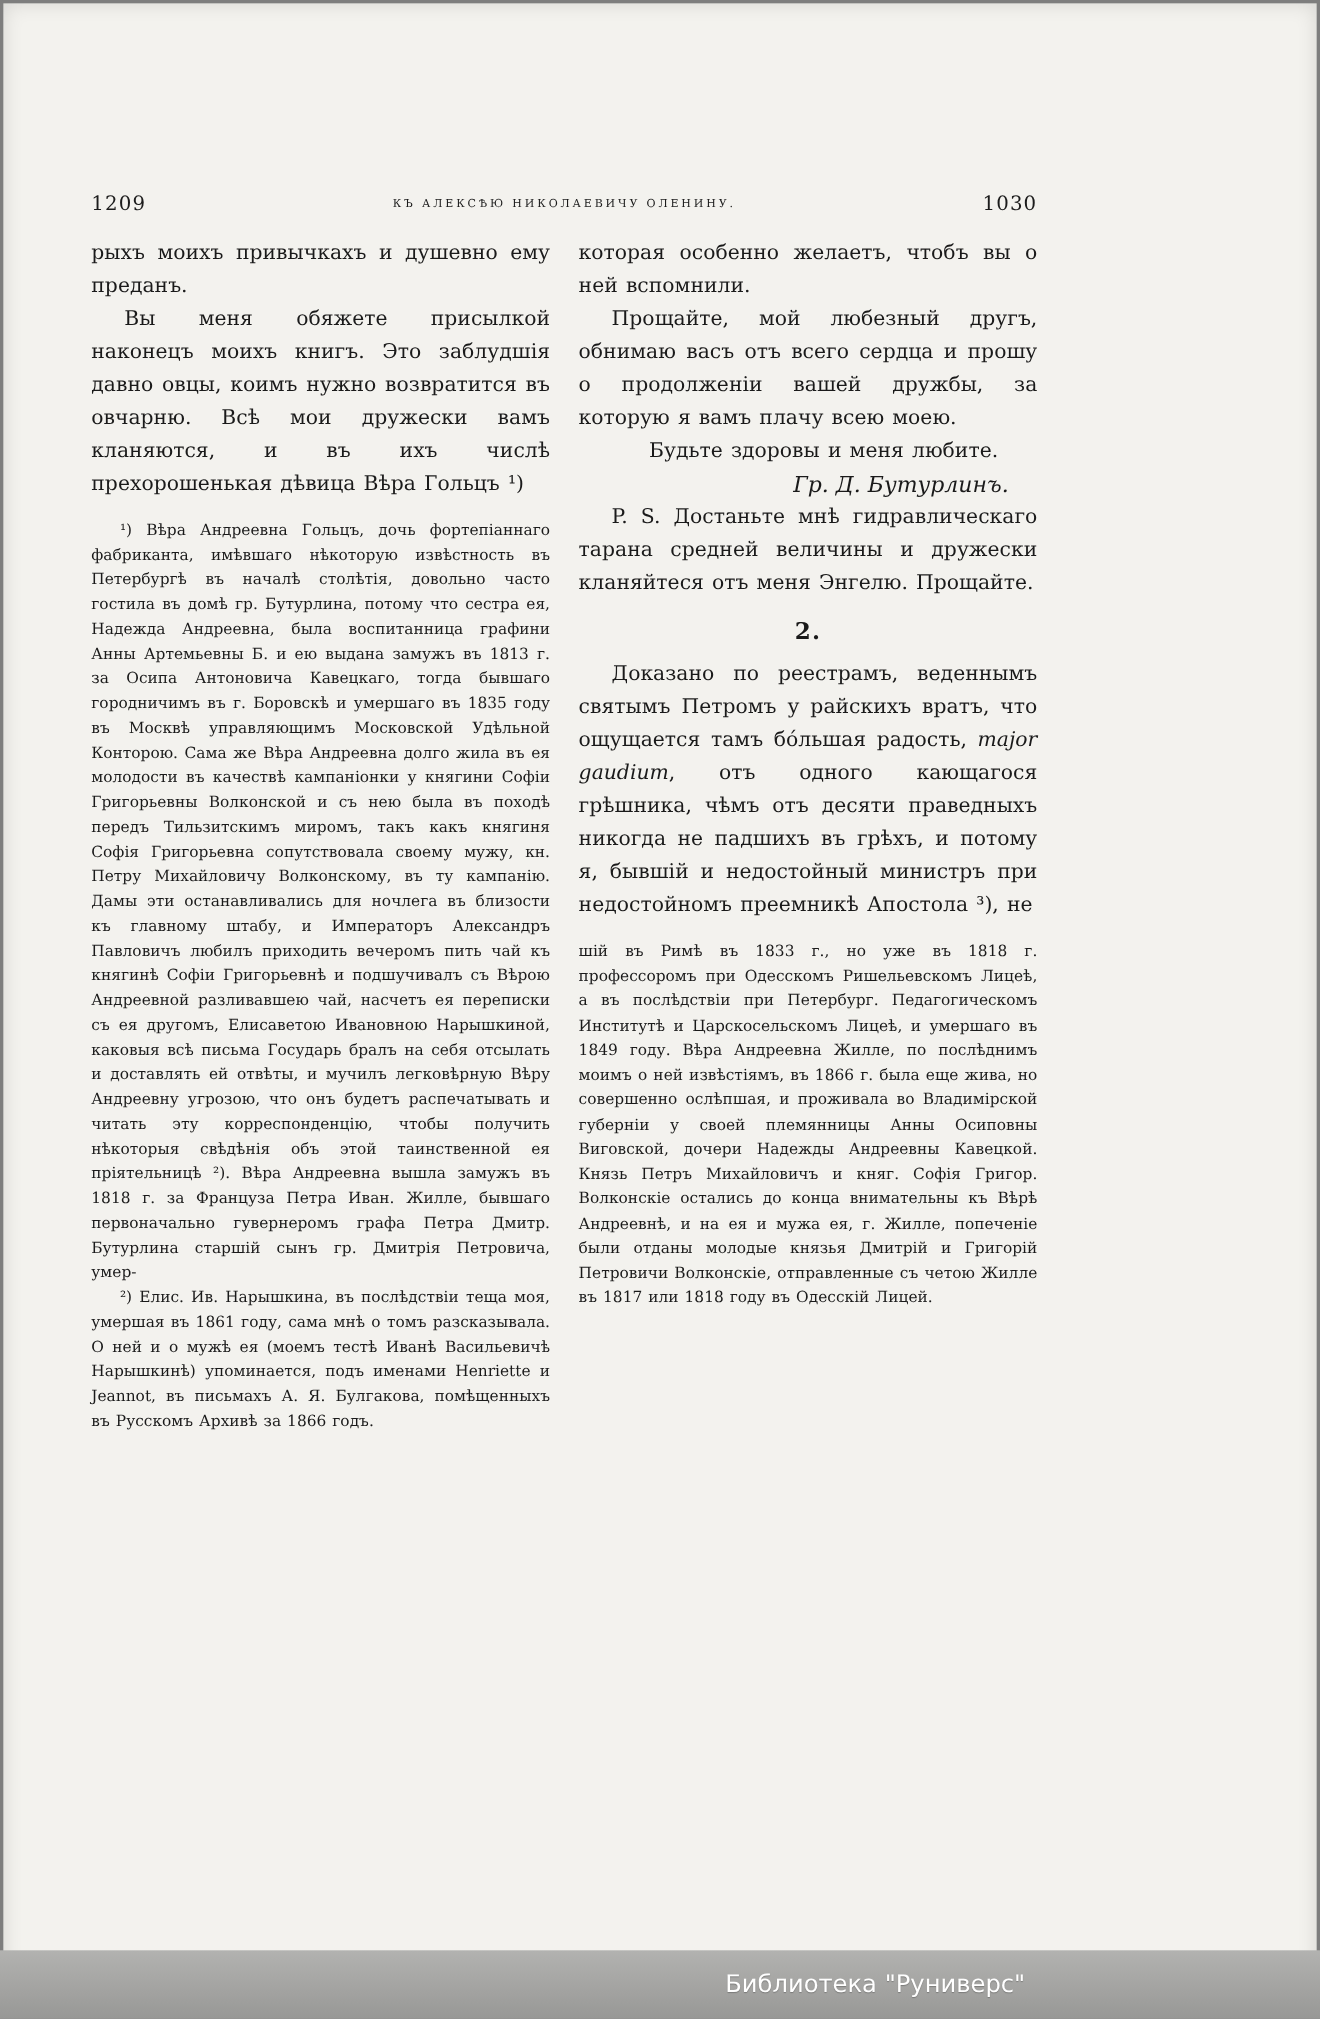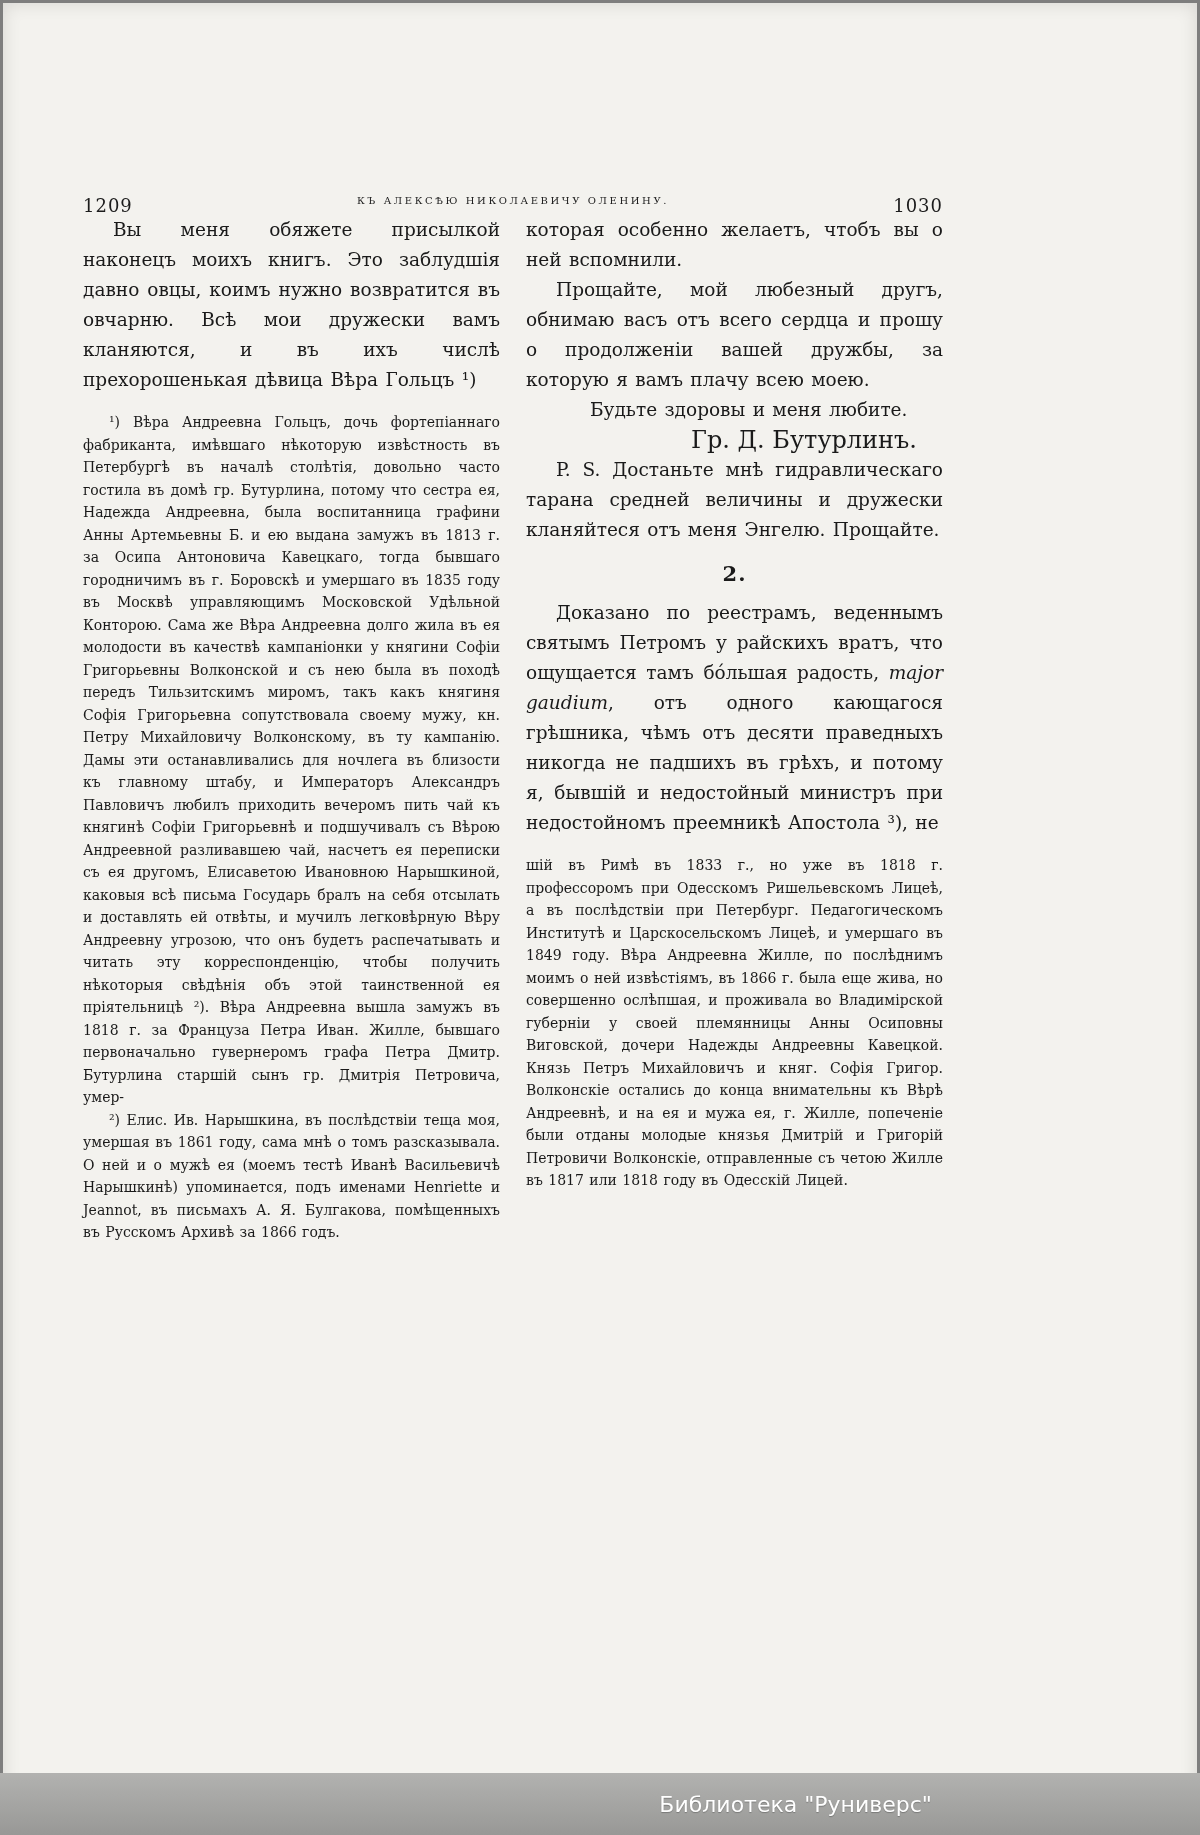--- a/index.html
+++ b/index.html
@@ -23,23 +23,22 @@
     height: 1829px;
     background: #f3f2ee;
     box-shadow: inset 0 0 18px rgba(0,0,0,0.12);
   }
   .header {
     position: absolute;
     left: 80px;
     top: 172px;
     width: 860px;
     display: flex;
-    align-items: flex-start;
+    align-items: center;
     color: #1c1c1c;
-    margin-top: 20px;
   }
   .pagenum {
     font-size: 18px;
     letter-spacing: 1px;
     width: 70px;
   }
   .pagenum.right { text-align: right; }
   .running-title {
     flex: 1;
     text-align: center;
@@ -65,24 +64,25 @@
   .main {
     font-size: 18.5px;
     line-height: 30px;
     text-align: justify;
     text-indent: 30px;
     word-spacing: 1.5px;
   }
   .no-indent { text-indent: 0; }
   .closing { text-indent: 64px; }
   .signature {
-    font-size: 24px;
+    font-size: 20px;
     line-height: 30px;
     text-align: right;
     padding-right: 26px;
+    font-style: italic;
   }
   .section-number {
     margin: 16px 0 12px 0;
     text-align: center;
     font-size: 21px;
     font-weight: bold;
     letter-spacing: 1px;
   }
   .footnotes { margin-top: 16px; }
   .fn {
@@ -123,20 +123,21 @@
 
     <div class="header">
       <span class="pagenum left">1209</span>
       <span class="running-title">КЪ АЛЕКСѢЮ НИКОЛАЕВИЧУ ОЛЕНИНУ.</span>
       <span class="pagenum right">1030</span>
     </div>
 
     <div class="columns">
 
       <div class="col">
+        <p class="main no-indent">рыхъ моихъ привычкахъ и душевно ему преданъ.</p>
         <p class="main">Вы меня обяжете присылкой наконецъ моихъ книгъ. Это заблудшія давно овцы, коимъ нужно возвратится въ овчарню. Всѣ мои дружески вамъ кланяются, и въ ихъ числѣ прехорошенькая дѣвица Вѣра Гольцъ ¹)</p>
         <div class="footnotes">
           <p class="fn">¹) Вѣра Андреевна Гольцъ, дочь фортепіаннаго фабриканта, имѣвшаго нѣкоторую извѣстность въ Петербургѣ въ началѣ столѣтія, довольно часто гостила въ домѣ гр. Бутурлина, потому что сестра ея, Надежда Андреевна, была воспитанница графини Анны Артемьевны Б. и ею выдана замужъ въ 1813 г. за Осипа Антоновича Кавецкаго, тогда бывшаго городничимъ въ г. Боровскѣ и умершаго въ 1835 году въ Москвѣ управляющимъ Московской Удѣльной Конторою. Сама же Вѣра Андреевна долго жила въ ея молодости въ качествѣ кампаніонки у княгини Софіи Григорьевны Волконской и съ нею была въ походѣ передъ Тильзитскимъ миромъ, такъ какъ княгиня Софія Григорьевна сопутствовала своему мужу, кн. Петру Михайловичу Волконскому, въ ту кампанію. Дамы эти останавливались для ночлега въ близости къ главному штабу, и Императоръ Александръ Павловичъ любилъ приходить вечеромъ пить чай къ княгинѣ Софіи Григорьевнѣ и подшучивалъ съ Вѣрою Андреевной разливавшею чай, насчетъ ея переписки съ ея другомъ, Елисаветою Ивановною Нарышкиной, каковыя всѣ письма Государь бралъ на себя отсылать и доставлять ей отвѣты, и мучилъ легковѣрную Вѣру Андреевну угрозою, что онъ будетъ распечатывать и читать эту корреспонденцію, чтобы получить нѣкоторыя свѣдѣнія объ этой таинственной ея пріятельницѣ ²). Вѣра Андреевна вышла замужъ въ 1818 г. за Француза Петра Иван. Жилле, бывшаго первоначально гувернеромъ графа Петра Дмитр. Бутурлина старшій сынъ гр. Дмитрія Петровича, умер-</p>
           <p class="fn">²) Елис. Ив. Нарышкина, въ послѣдствіи теща моя, умершая въ 1861 году, сама мнѣ о томъ разсказывала. О ней и о мужѣ ея (моемъ тестѣ Иванѣ Васильевичѣ Нарышкинѣ) упоминается, подъ именами Henriette и Jeannot, въ письмахъ А. Я. Булгакова, помѣщенныхъ въ Русскомъ Архивѣ за 1866 годъ.</p>
         </div>
       </div>
 
       <div class="col">
         <p class="main no-indent">которая особенно желаетъ, чтобъ вы о ней вспомнили.</p>
         <p class="main">Прощайте, мой любезный другъ, обнимаю васъ отъ всего сердца и прошу о продолженіи вашей дружбы, за которую я вамъ плачу всею моею.</p>

